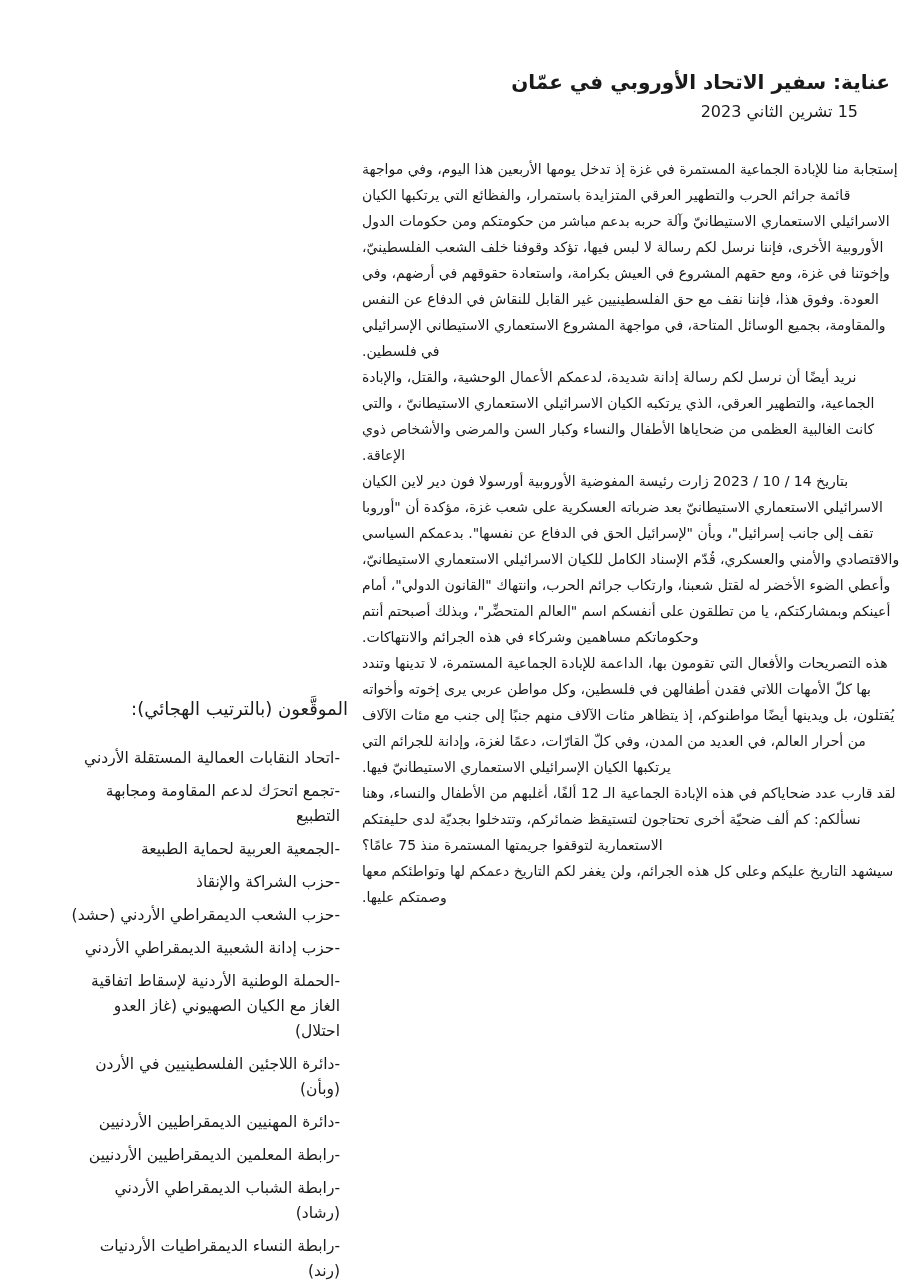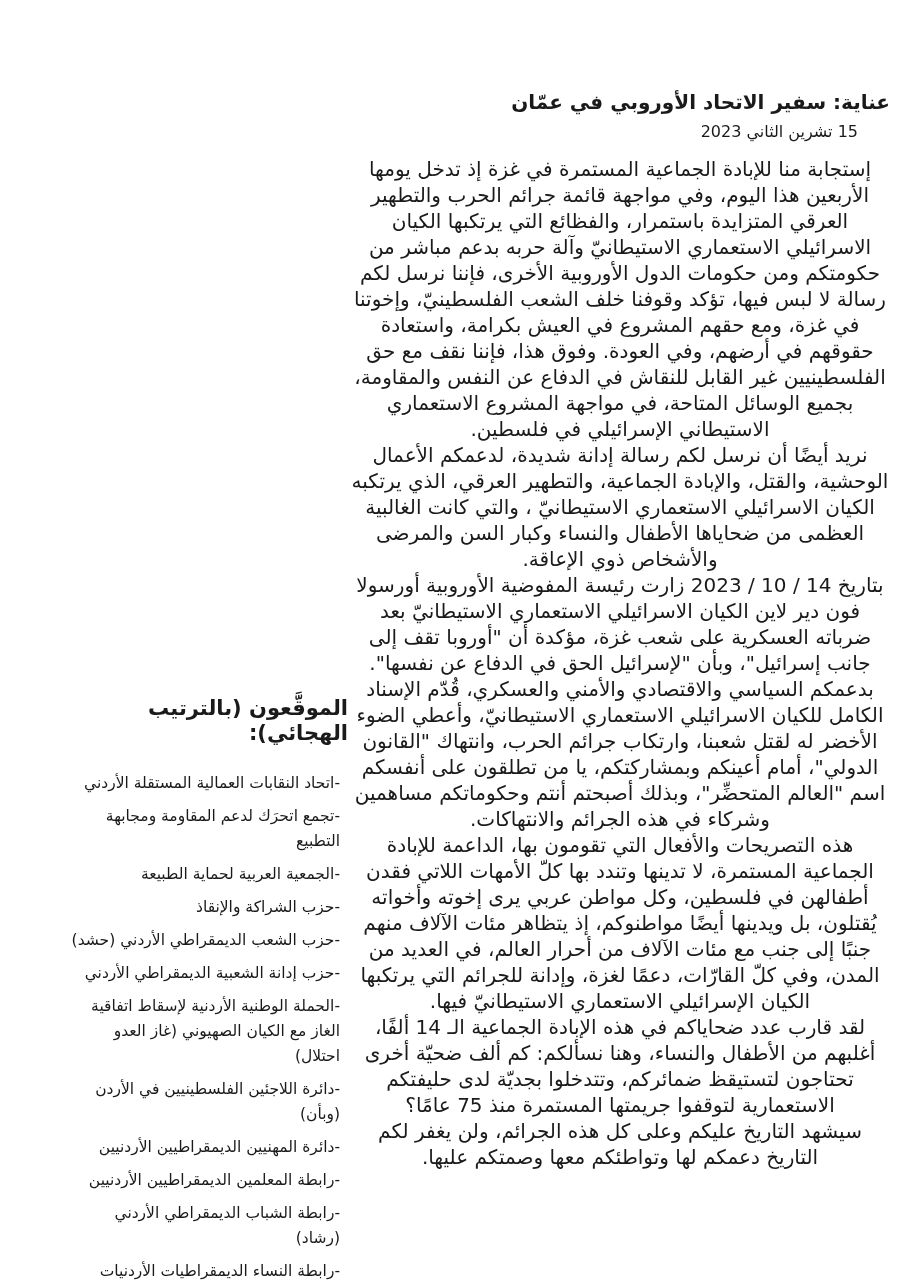--- a/index.html
+++ b/index.html
@@ -13,66 +13,66 @@
     height: 1280px;
     background: #ffffff;
     overflow: hidden;
     font-family: "DejaVu Sans", sans-serif;
     color: #1a1a1a;
     direction: rtl;
   }
   
   .header-block {
     position: absolute;
-    top: 88px;
+    top: 68px;
     right: 12px;
     width: 560px;
     direction: rtl;
   }
   .attention-line {
     font-size: 20px;
     font-weight: bold;
     line-height: 28px;
     margin: 0;
   }
   .date-line {
     font-size: 16px;
     font-weight: normal;
     line-height: 27px;
     margin: 2px 32px 0 0;
   }
   
   .body-block {
     position: absolute;
     top: 156px;
-    right: 12px;
+    right: 0;
     width: 540px;
     direction: rtl;
-    text-align: center;
-    font-size: 20px;
+    text-align: left;
+    font-size: 14px;
     line-height: 26px;
   }
   .body-block p {
     margin: 0;
     padding: 0;
   }
   
   .signatories-block {
     position: absolute;
     top: 696px;
     left: 58px;
     width: 290px;
     direction: rtl;
     text-align: right;
     font-size: 15.5px;
     line-height: 25px;
   }
   .signatories-heading {
-    font-size: 21px;
-    font-weight: bold;
+    font-size: 18px;
+    font-weight: normal;
     margin: 0 0 25px 0;
   }
   .signatory-item {
     margin: 8px;
   }
 </style>
 </head>
 <body>
 
 <div class="page">
@@ -80,21 +80,21 @@
   <div class="header-block">
     <p class="attention-line">عناية: سفير الاتحاد الأوروبي في عمّان</p>
     <p class="date-line">15 تشرين الثاني 2023</p>
   </div>
 
   <div class="body-block">
     <p>إستجابة منا للإبادة الجماعية المستمرة في غزة إذ تدخل يومها الأربعين هذا اليوم، وفي مواجهة قائمة جرائم الحرب والتطهير العرقي المتزايدة باستمرار، والفظائع التي يرتكبها الكيان الاسرائيلي الاستعماري الاستيطانيّ وآلة حربه بدعم مباشر من حكومتكم ومن حكومات الدول الأوروبية الأخرى، فإننا نرسل لكم رسالة لا لبس فيها، تؤكد وقوفنا خلف الشعب الفلسطينيّ، وإخوتنا في غزة، ومع حقهم المشروع في العيش بكرامة، واستعادة حقوقهم في أرضهم، وفي العودة. وفوق هذا، فإننا نقف مع حق الفلسطينيين غير القابل للنقاش في الدفاع عن النفس والمقاومة، بجميع الوسائل المتاحة، في مواجهة المشروع الاستعماري الاستيطاني الإسرائيلي في فلسطين.</p>
     <p>نريد أيضًا أن نرسل لكم رسالة إدانة شديدة، لدعمكم الأعمال الوحشية، والقتل، والإبادة الجماعية، والتطهير العرقي، الذي يرتكبه الكيان الاسرائيلي الاستعماري الاستيطانيّ ، والتي كانت الغالبية العظمى من ضحاياها الأطفال والنساء وكبار السن والمرضى والأشخاص ذوي الإعاقة.</p>
     <p>بتاريخ 14 / 10 / 2023 زارت رئيسة المفوضية الأوروبية أورسولا فون دير لاين الكيان الاسرائيلي الاستعماري الاستيطانيّ بعد ضرباته العسكرية على شعب غزة، مؤكدة أن "أوروبا تقف إلى جانب إسرائيل"، وبأن "لإسرائيل الحق في الدفاع عن نفسها". بدعمكم السياسي والاقتصادي والأمني والعسكري، قُدّم الإسناد الكامل للكيان الاسرائيلي الاستعماري الاستيطانيّ، وأعطي الضوء الأخضر له لقتل شعبنا، وارتكاب جرائم الحرب، وانتهاك "القانون الدولي"، أمام أعينكم وبمشاركتكم، يا من تطلقون على أنفسكم اسم "العالم المتحضِّر"، وبذلك أصبحتم أنتم وحكوماتكم مساهمين وشركاء في هذه الجرائم والانتهاكات.</p>
     <p>هذه التصريحات والأفعال التي تقومون بها، الداعمة للإبادة الجماعية المستمرة، لا تدينها وتندد بها كلّ الأمهات اللاتي فقدن أطفالهن في فلسطين، وكل مواطن عربي يرى إخوته وأخواته يُقتلون، بل ويدينها أيضًا مواطنوكم، إذ يتظاهر مئات الآلاف منهم جنبًا إلى جنب مع مئات الآلاف من أحرار العالم، في العديد من المدن، وفي كلّ القارّات، دعمًا لغزة، وإدانة للجرائم التي يرتكبها الكيان الإسرائيلي الاستعماري الاستيطانيّ فيها.</p>
-    <p>لقد قارب عدد ضحاياكم في هذه الإبادة الجماعية الـ 14 ألفًا، أغلبهم من الأطفال والنساء، وهنا نسألكم: كم ألف ضحيّة أخرى تحتاجون لتستيقظ ضمائركم، وتتدخلوا بجديّة لدى حليفتكم الاستعمارية لتوقفوا جريمتها المستمرة منذ 75 عامًا؟</p>
+    <p>لقد قارب عدد ضحاياكم في هذه الإبادة الجماعية الـ 12 ألفًا، أغلبهم من الأطفال والنساء، وهنا نسألكم: كم ألف ضحيّة أخرى تحتاجون لتستيقظ ضمائركم، وتتدخلوا بجديّة لدى حليفتكم الاستعمارية لتوقفوا جريمتها المستمرة منذ 75 عامًا؟</p>
     <p>سيشهد التاريخ عليكم وعلى كل هذه الجرائم، ولن يغفر لكم التاريخ دعمكم لها وتواطئكم معها وصمتكم عليها.</p>
   </div>
 
   <div class="signatories-block">
     <p class="signatories-heading">الموقَّعون (بالترتيب الهجائي):</p>
     <p class="signatory-item">-اتحاد النقابات العمالية المستقلة الأردني</p>
     <p class="signatory-item">-تجمع اتحرَك لدعم المقاومة ومجابهة التطبيع</p>
     <p class="signatory-item">-الجمعية العربية لحماية الطبيعة</p>
     <p class="signatory-item">-حزب الشراكة والإنقاذ</p>
     <p class="signatory-item">-حزب الشعب الديمقراطي الأردني (حشد)</p>

